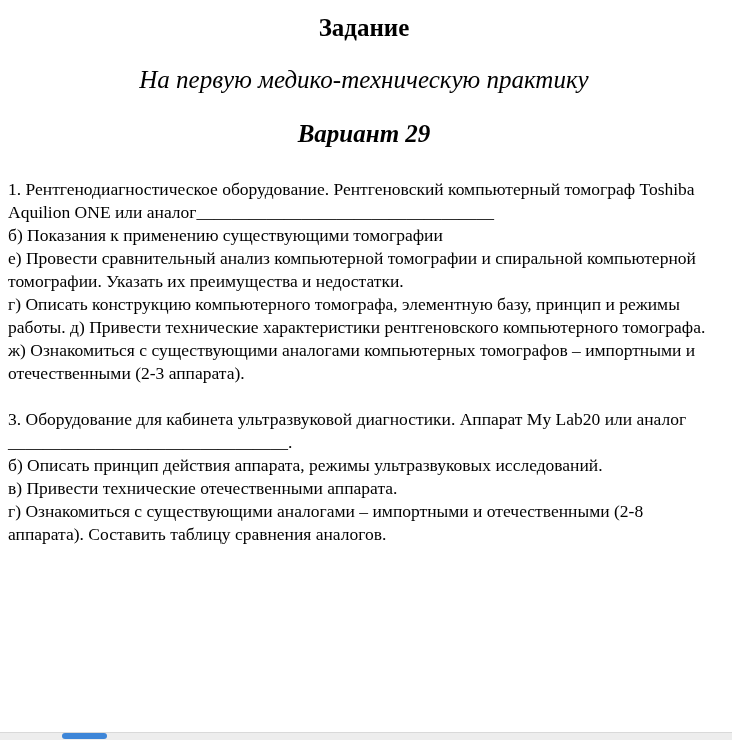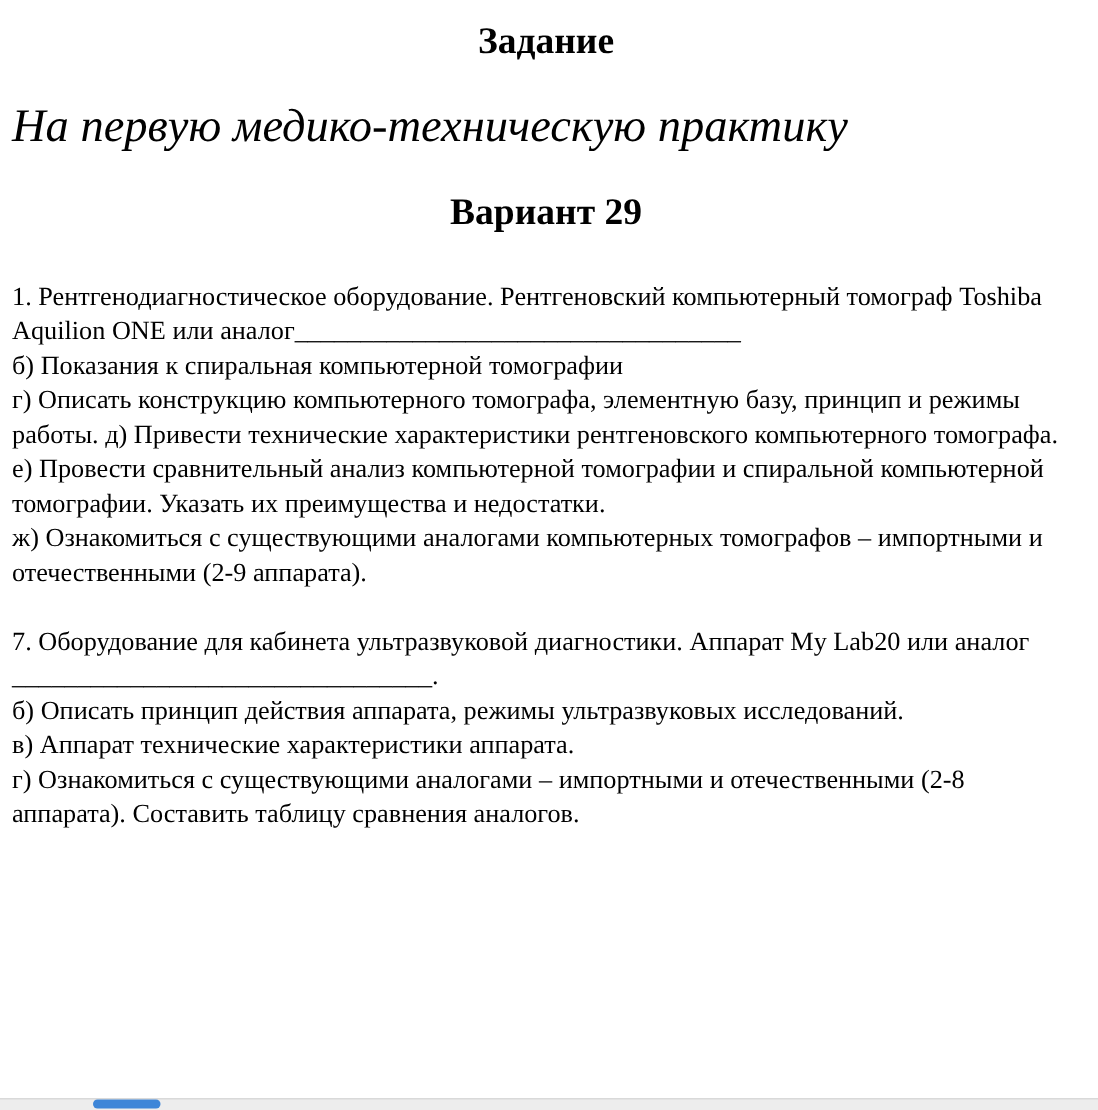--- a/index.html
+++ b/index.html
@@ -15,31 +15,33 @@
     height: 740px;
     padding: 10px 0 0 8px;
   }
   .doc-title {
     text-align: center;
     font-size: 25px;
     font-weight: bold;
     margin-top: 4px;
   }
   .doc-subtitle {
-    font-size: 31px;
+    text-align: center;
+    font-size: 25px;
     font-weight: normal;
     font-style: italic;
     margin-top: 24px;
   }
   .doc-variant {
     text-align: center;
     font-size: 25px;
     font-weight: bold;
     margin-top: 26px;
     margin-bottom: 30px;
+    font-style: italic;
   }
   .para {
     font-size: 17.5px;
     line-height: 23px;
     text-align: left;
     word-break: break-word;
     font-family: Liberation Serif, serif;
   }
   .gap-after { margin-bottom: 23px; }
   .bottom-strip {
@@ -68,34 +70,34 @@
 
   <div class="doc-title">Задание</div>
 
   <div class="doc-subtitle">На первую медико-техническую практику</div>
 
   <div class="doc-variant">Вариант 29</div>
 
   <p class="para">1. Рентгенодиагностическое оборудование. Рентгеновский компьютерный томограф Toshiba Aquilion ONE или аналог__________________________________</p>
 
 
-  <p class="para">б) Показания к спиральная компьютерной томографии</p>
+  <p class="para">б) Показания к применению существующими томографии</p>
 
+
+  <p class="para">е) Провести сравнительный анализ компьютерной томографии и спиральной компьютерной томографии. Указать их преимущества и недостатки.</p>
 
   <p class="para">г) Описать конструкцию компьютерного томографа, элементную базу, принцип и режимы работы. д) Привести технические характеристики рентгеновского компьютерного томографа.</p>
 
-  <p class="para">е) Провести сравнительный анализ компьютерной томографии и спиральной компьютерной томографии. Указать их преимущества и недостатки.</p>
+  <p class="para gap-after">ж) Ознакомиться с существующими аналогами компьютерных томографов – импортными и отечественными (2-3 аппарата).</p>
 
-  <p class="para gap-after">ж) Ознакомиться с существующими аналогами компьютерных томографов – импортными и отечественными (2-9 аппарата).</p>
-
-  <p class="para">7. Оборудование для кабинета ультразвуковой диагностики. Аппарат My Lab20 или аналог ________________________________.</p>
+  <p class="para">3. Оборудование для кабинета ультразвуковой диагностики. Аппарат My Lab20 или аналог ________________________________.</p>
 
   <p class="para">б) Описать принцип действия аппарата, режимы ультразвуковых исследований.</p>
 
-  <p class="para">в) Аппарат технические характеристики аппарата.</p>
+  <p class="para">в) Привести технические отечественными аппарата.</p>
 
   <p class="para">г) Ознакомиться с существующими аналогами – импортными и отечественными (2-8 аппарата). Составить таблицу сравнения аналогов.</p>
 
   <div class="bottom-strip">
     <div class="scroll-thumb" style="background: rgb(62, 134, 216);"></div>
   </div>
 
 </div>
 
 </body></html>

